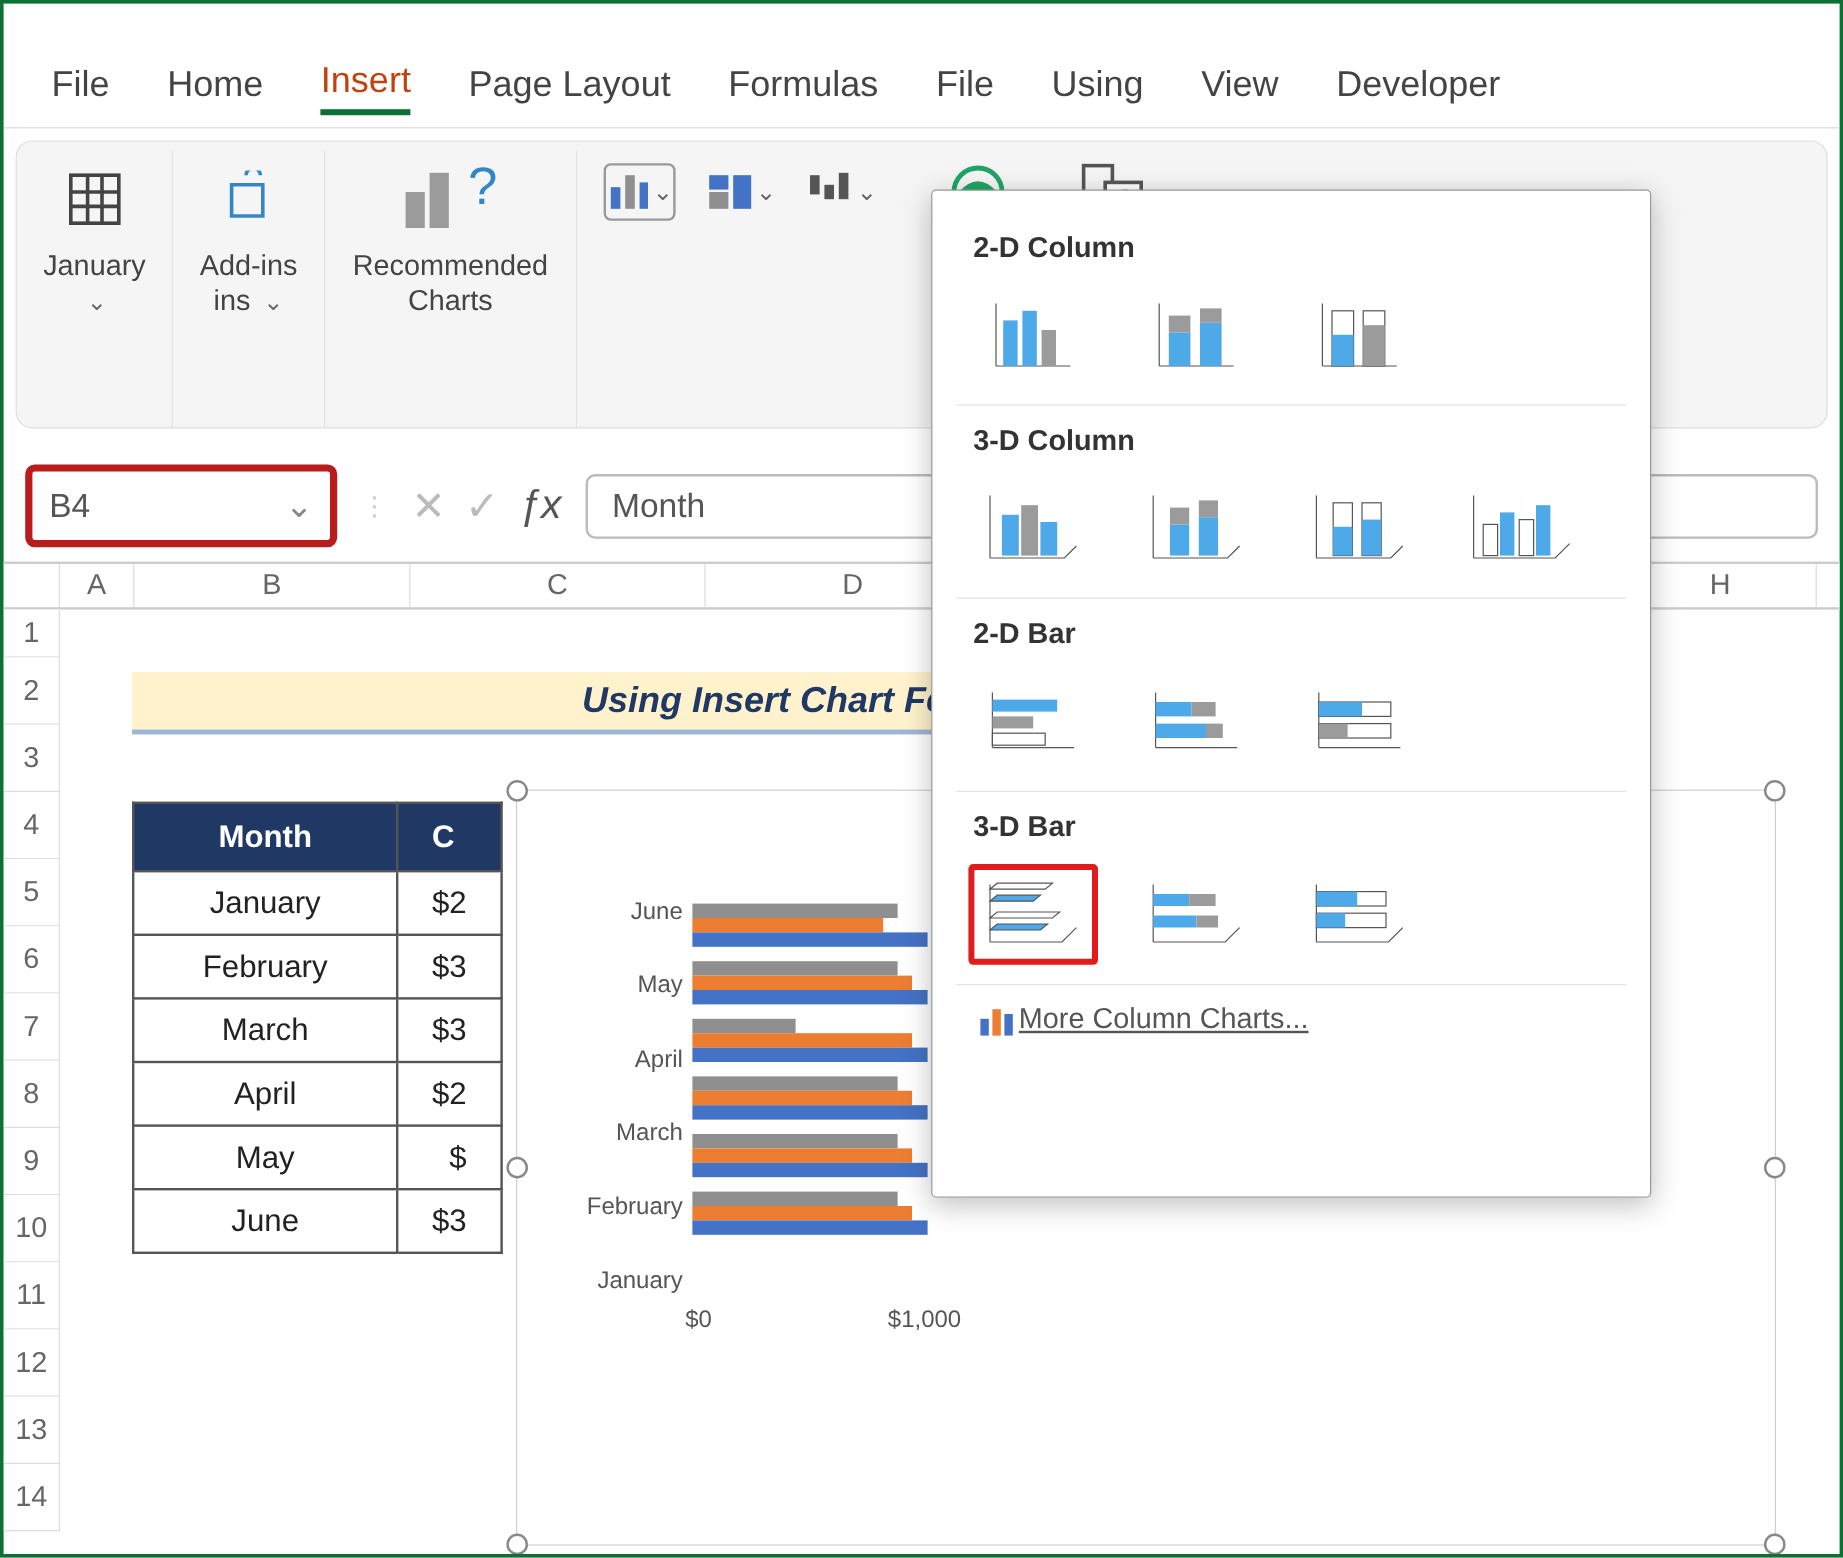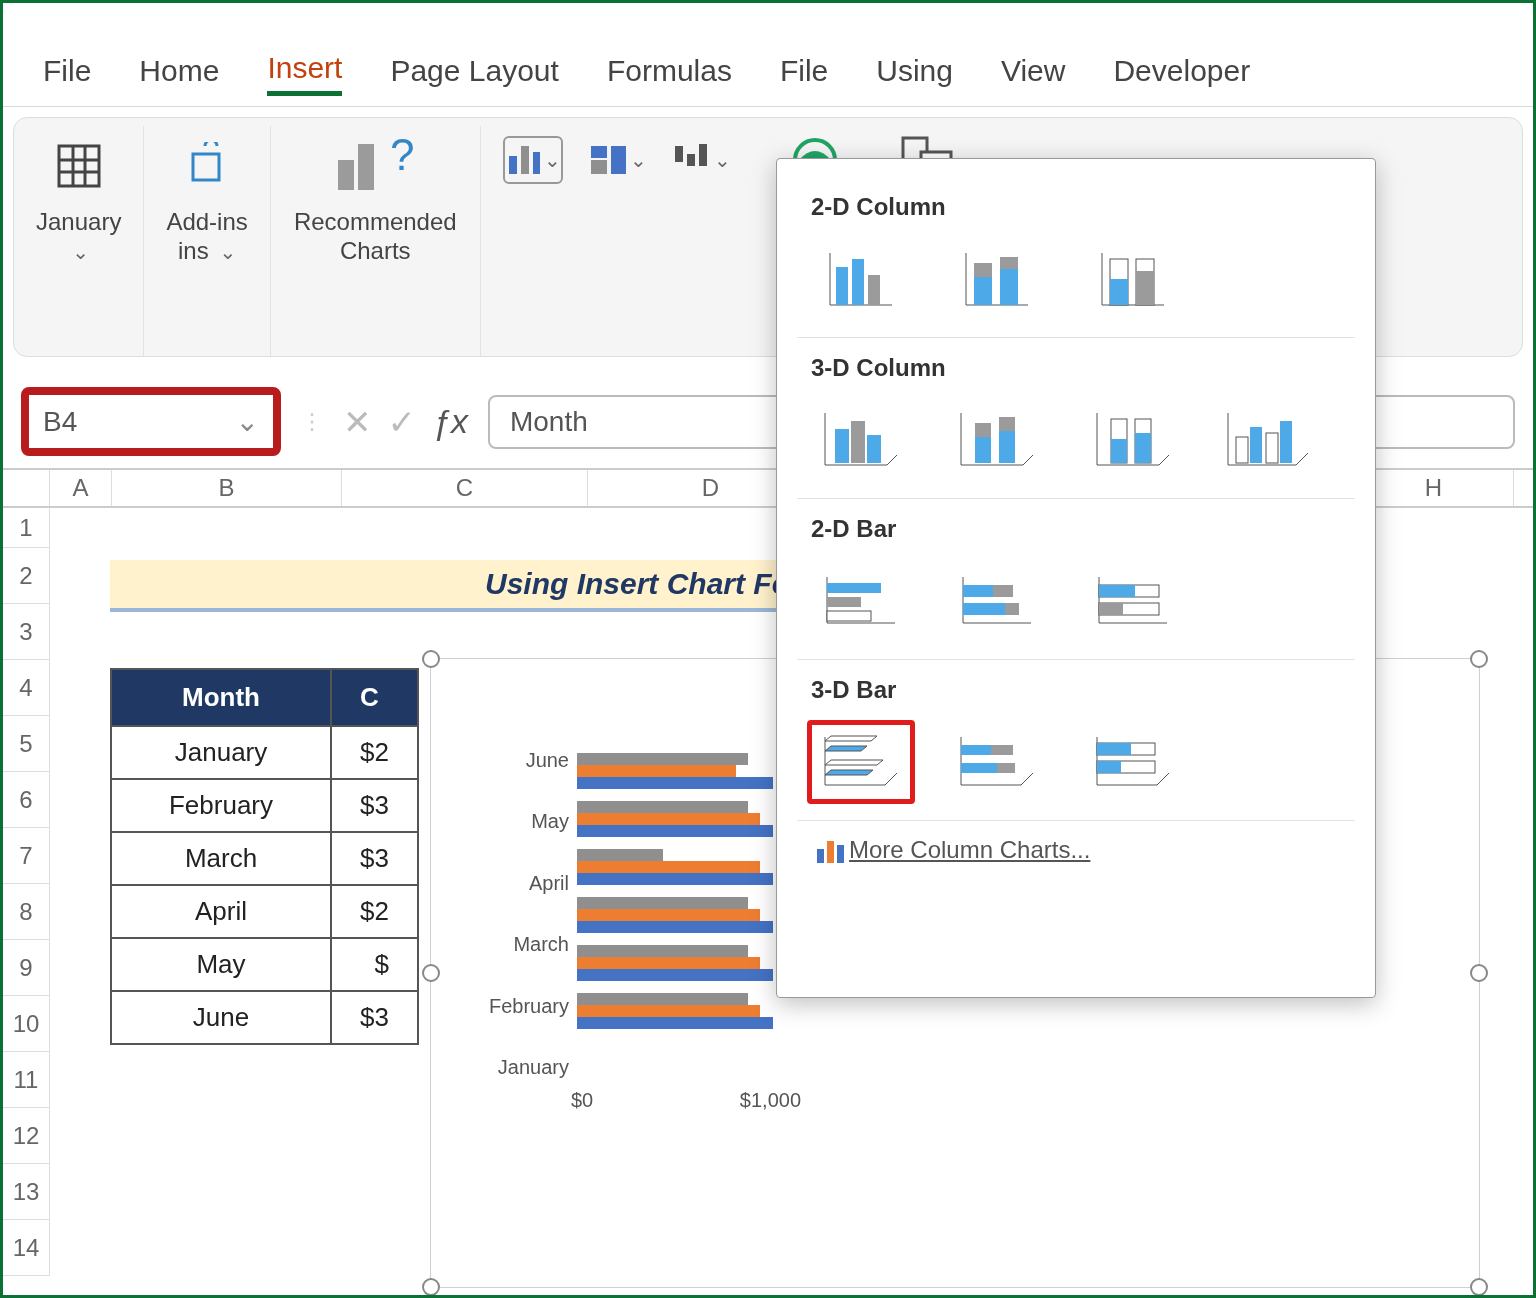--- a/index.html
+++ b/index.html
@@ -46,21 +46,21 @@
   }
   .ribbon-group:last-child{border-right:none;}
   .ribbon-icon { height:60px; display:flex; align-items:center; justify-content:center; }
   .ribbon-label { margin-top:12px; text-align:center; line-height:1.2; }
   .chev::after{content:"⌄"; font-size:20px; color:#666; margin-left:4px;}
   .mini-row{display:flex; gap:24px; padding:10px 22px;}
   .mini-icon{width:60px;height:48px;display:flex;align-items:center;justify-content:center;border-radius:6px;}
   .mini-icon.boxed{border:2px solid #999;}
   
   .formula-row{display:flex;gap:20px;align-items:center;margin:30px 18px 12px 18px;}
-  .namebox{display:flex;align-items:center;justify-content:space-between;border:8px solid #b91c1c;border-radius:8px;width:260px;height:69px;padding:0 14px;font-size:28px;color:#555;}
+  .namebox{display:flex;align-items:center;justify-content:space-between;border:6px solid #b91c1c;border-radius:8px;width:260px;height:69px;padding:0 14px;font-size:28px;color:#555;}
   .fx-icons{display:flex;align-items:center;gap:16px;color:#bbb;font-size:34px;}
   .fx{font-style:italic;color:#555;}
   .fx-val{border:2px solid #bbb;border-radius:8px;height:54px;display:flex;align-items:center;padding:0 20px;font-size:28px;color:#555;flex:1;}
   
   .sheet{position:relative;margin-top:6px;}
   .col-headers{display:flex;border-top:2px solid #ccc;border-bottom:2px solid #ccc;background:#fff;height:40px;}
   .col-head{display:flex;align-items:center;justify-content:center;color:#666;font-size:24px;border-right:1px solid #ddd;}
   .row-area{display:flex;}
   .row-headers{display:flex;flex-direction:column;}
   .row-head{width:47px;display:flex;align-items:center;justify-content:center;color:#666;font-size:24px;border:1px solid #ddd;border-top:none;border-left:none;background:#fff;}

